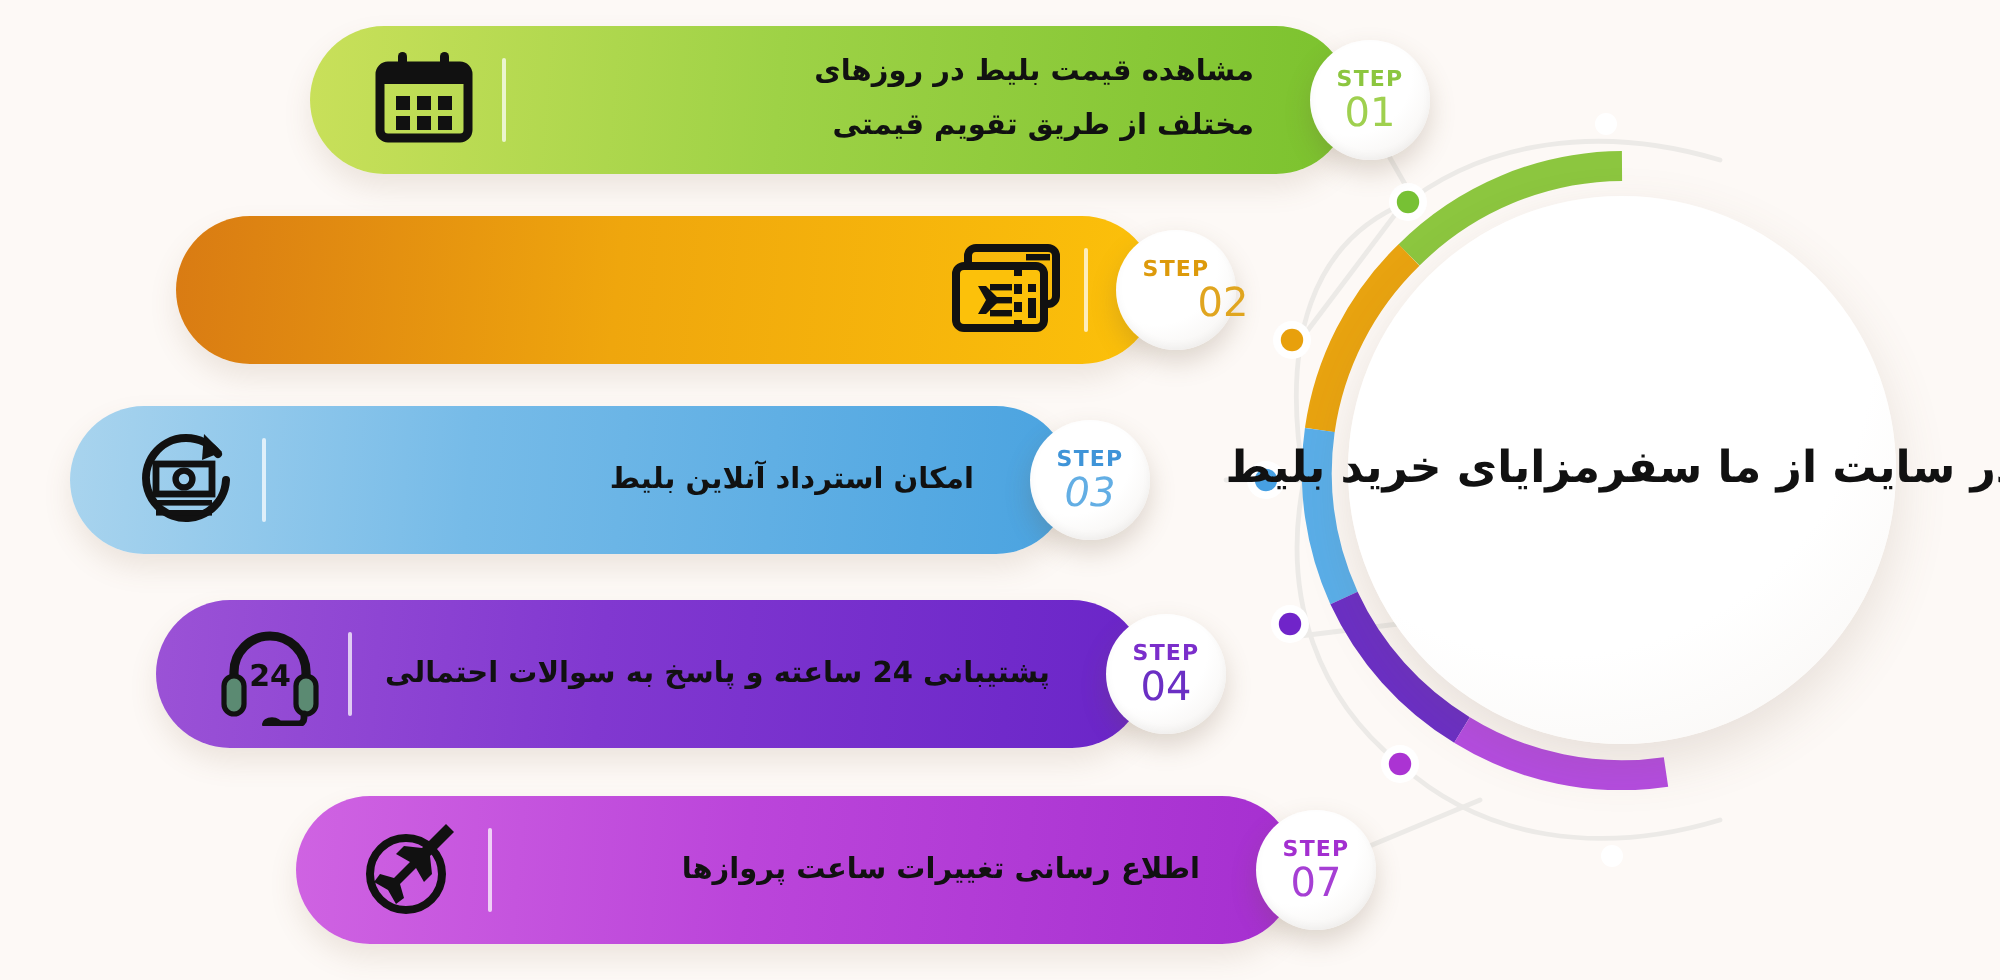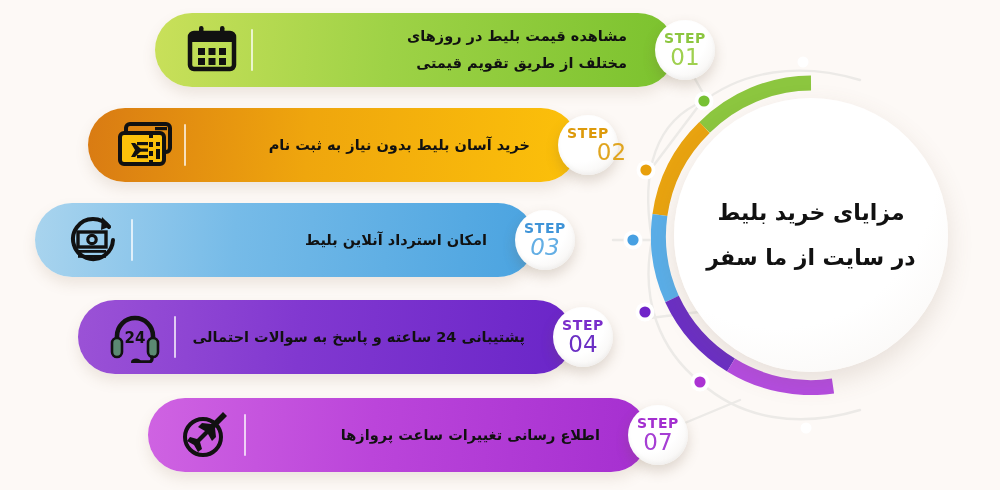--- a/index.html
+++ b/index.html
@@ -78,48 +78,48 @@
     border-radius: 50%;
     background: radial-gradient(circle at 34% 28%, #ffffff 0%, #ffffff 52%, #f2efec 100%);
     box-shadow: 0 6px 13px rgba(110,85,60,0.22), inset 0 -2px 4px rgba(0,0,0,0.04);
     display: flex;
     flex-direction: column;
     align-items: center;
     justify-content: center;
     z-index: 5;
   }
   .badge-word {
-    font-size: 14px;
+    font-size: 11px;
     font-weight: bold;
     letter-spacing: 0.6px;
     line-height: 1;
     margin-bottom: 1px;
   }
   .badge-num {
-    font-size: 23px;
+    font-size: 20px;
     font-weight: 400;
     line-height: 1;
   }
 
   
   #center-wrap {
     position: absolute;
     left: 651px; top: 75px;
     width: 320px; height: 320px;
   }
   #center-ring { position: absolute; left: 0; top: 0; }
   #center-disc {
     position: absolute;
     left: 23px; top: 23px;
     width: 274px; height: 274px;
     border-radius: 50%;
     background: radial-gradient(circle at 38% 26%, #ffffff 0%, #ffffff 60%, #f7f4f1 100%);
     box-shadow: 0 10px 26px rgba(120,95,70,0.16);
     display: flex;
-    flex-direction: column;
+    flex-direction: row;
     align-items: center;
     justify-content: center;
   }
   .center-line {
     direction: rtl;
     color: #111;
     font-weight: bold;
     font-size: 22px;
     line-height: 2.05;
     text-align: center;
@@ -182,23 +182,20 @@
       </div>
     </div>
     <div class="badge">
       <span class="badge-word" style="color:#8cc63f;">STEP</span>
       <span class="badge-num" style="color:#9fd04f;">01</span>
     </div>
   </div>
 
   <div class="step-row" style="left:88px; top:108px;">
     <div class="pill" style="width:490px; background:linear-gradient(95deg,#d97b13 0%,#efa60d 45%,#fcc10a 100%);">
-      <div class="pill-text">
-        <div>خرید آسان بلیط بدون نیاز به ثبت نام</div>
-      </div>
       <div class="pill-divider"></div>
       <div class="pill-icon">
         <svg width="56" height="48" viewBox="0 0 56 48">
           <rect x="9" y="3" width="44" height="28" rx="4" fill="none" stroke="#111" stroke-width="4"></rect>
           <rect x="3" y="12" width="44" height="31" rx="4" fill="#fcc10a" stroke="#111" stroke-width="4"></rect>
           <path d="M34,12 L34,43" stroke="#111" stroke-width="4" stroke-dasharray="5,4"></path>
           <path d="M8,29 L18,29 L14,22 L18,22 L25,29 L18,36 L14,36 L18,29" fill="#111"></path>
           <rect x="20" y="21" width="11" height="3.2" fill="#111"></rect>
           <rect x="20" y="27.5" width="11" height="3.2" fill="#111"></rect>
           <rect x="20" y="34" width="11" height="3.2" fill="#111"></rect>

